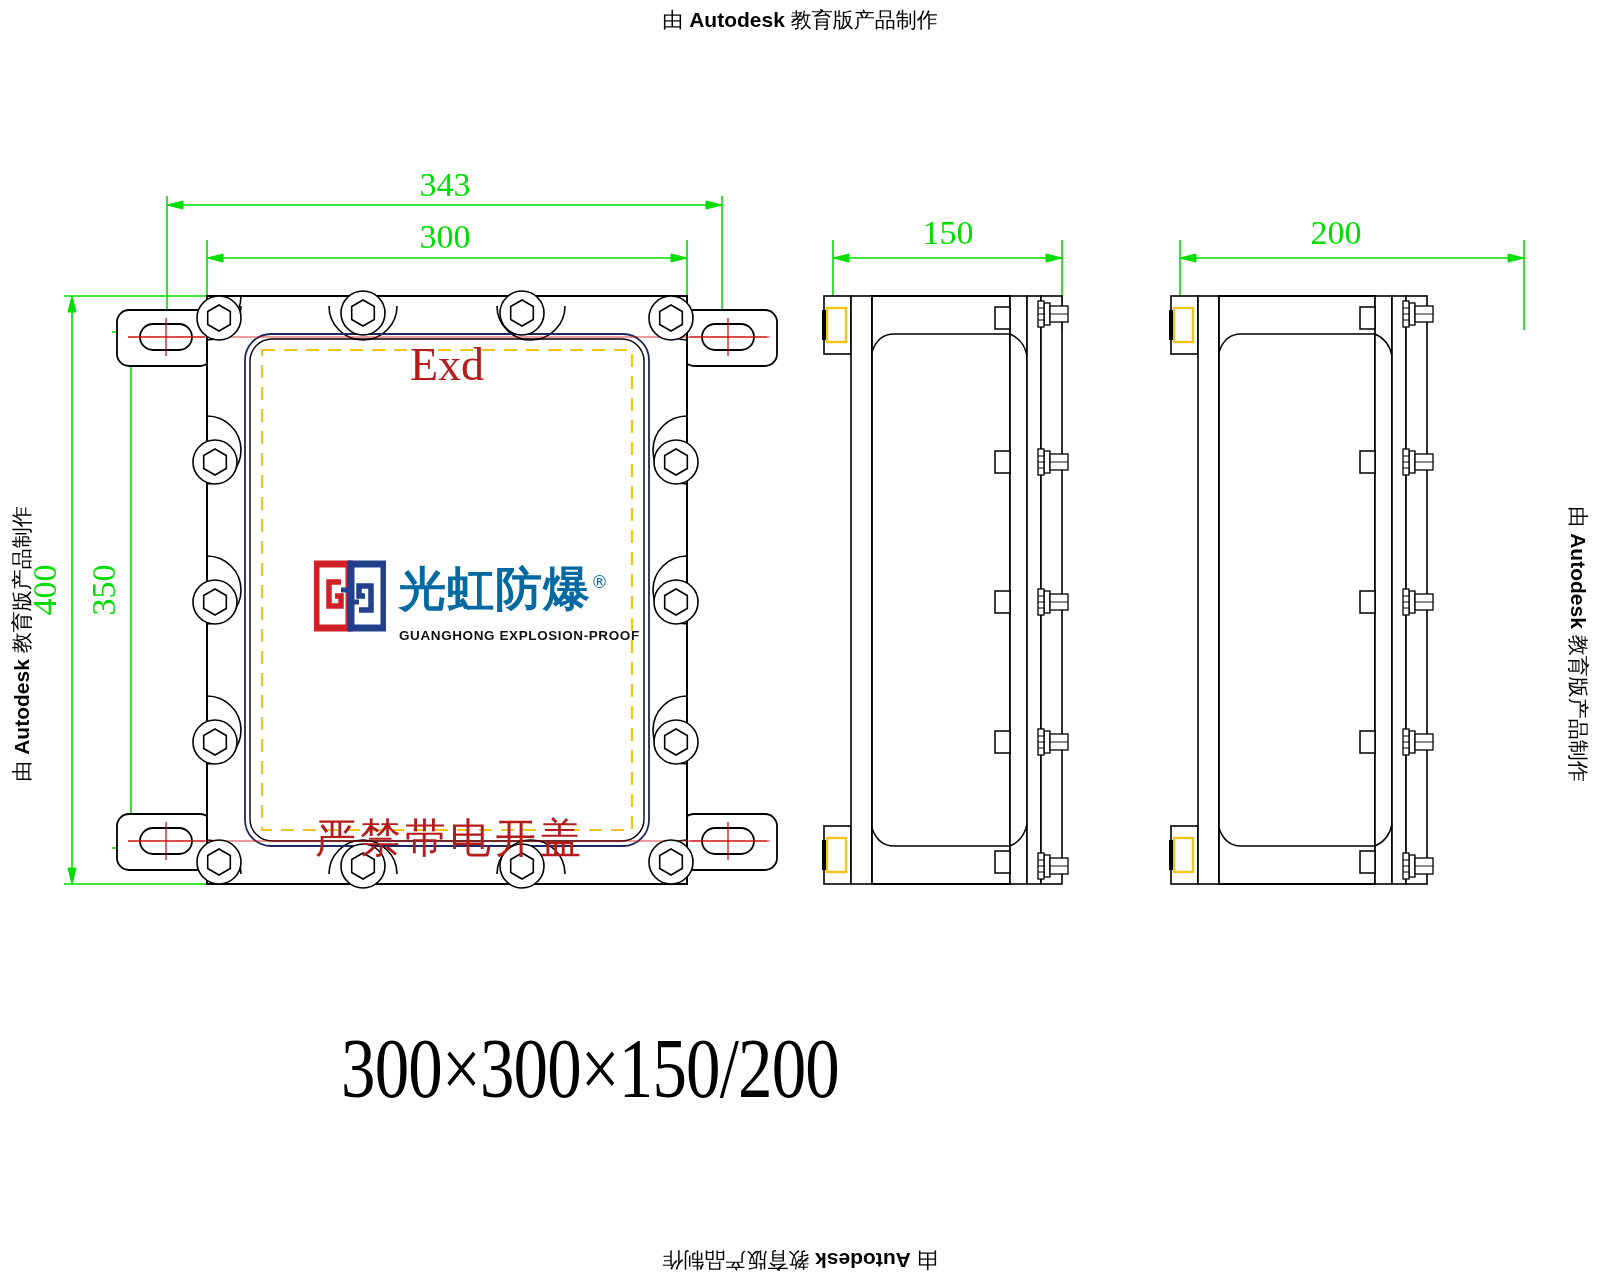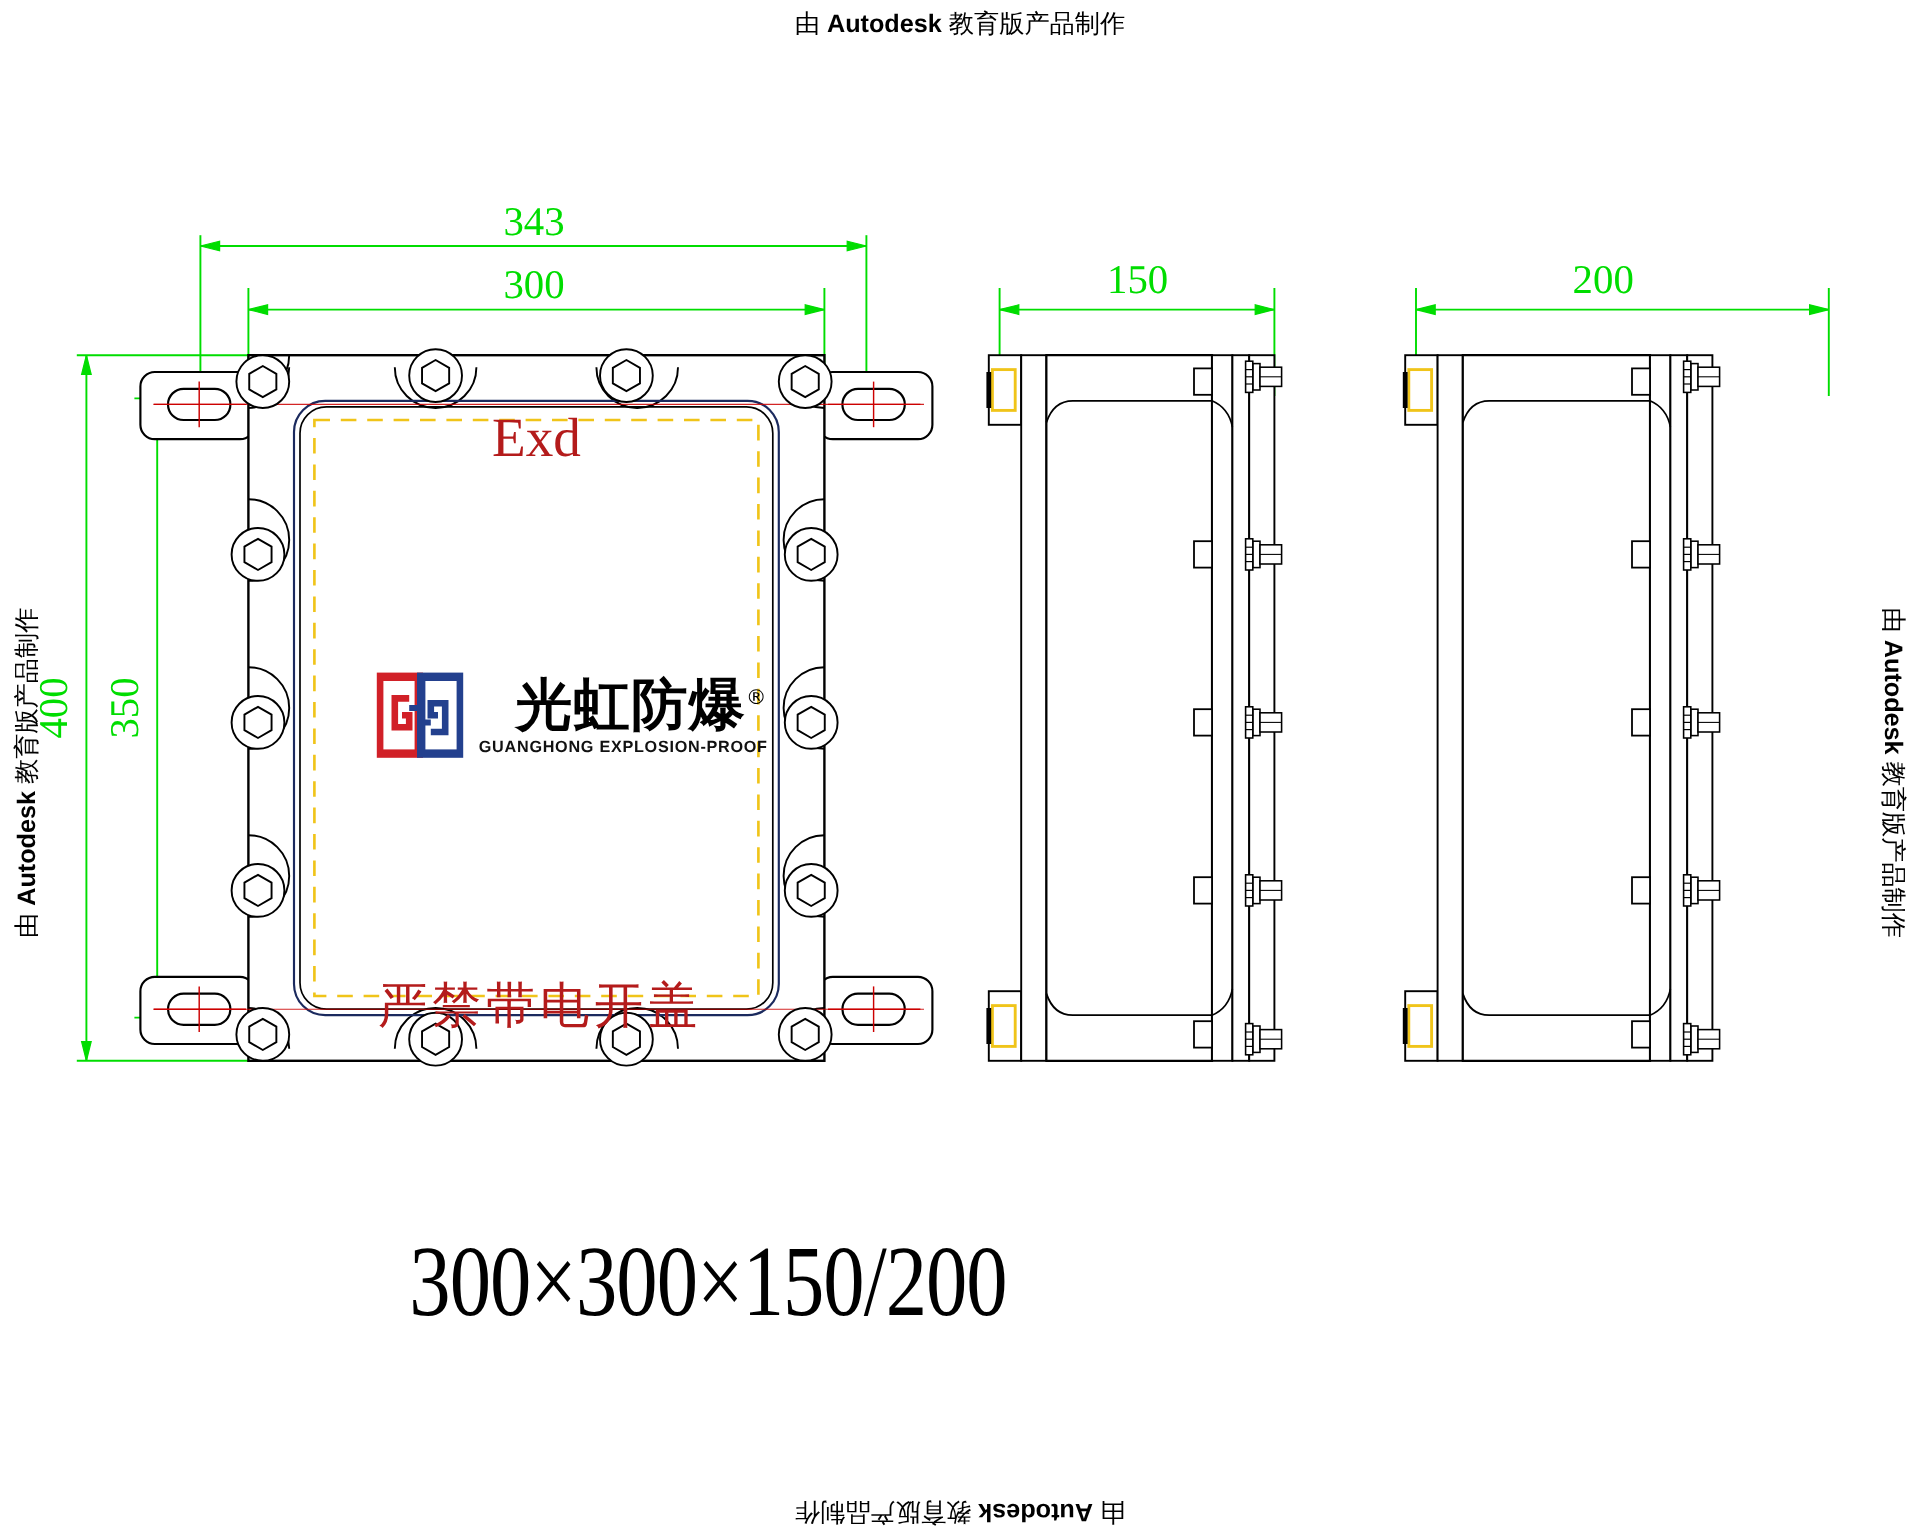--- a/index.html
+++ b/index.html
@@ -12,25 +12,25 @@
   #wm-bottom{left:0;right:0;bottom:6px;text-align:center;transform:rotate(180deg);}
   #wm-left{left:-198px;top:630px;width:440px;text-align:center;transform:rotate(-90deg);}
   #wm-right{right:-198px;top:630px;width:440px;text-align:center;transform:rotate(90deg);}
   #cad{position:absolute;left:0;top:0;}
   #title{position:absolute;left:240px;top:1020px;width:700px;text-align:center;
          font-size:84px;letter-spacing:-1px;color:#000;
          font-family:"Liberation Serif", serif;transform:scaleX(.82);transform-origin:center top;}
   .logo-wrap{position:absolute;left:314px;top:560px;display:flex;align-items:flex-start;}
   .logo-mark{width:72px;height:72px;position:relative;flex:0 0 auto;}
   .logo-txt{margin-left:13px;position:relative;top:-1px;}
-  .logo-cn{font-size:47px;line-height:47px;font-weight:bold;color:#000000;
-           font-family:"DejaVu Sans", sans-serif;letter-spacing:1px;white-space:nowrap;text-align:right;}
+  .logo-cn{font-size:47px;line-height:47px;font-weight:bold;color:#0369a1;
+           font-family:"DejaVu Sans", sans-serif;letter-spacing:1px;white-space:nowrap;}
   .logo-reg{font-size:17px;vertical-align:super;font-weight:normal;}
   .logo-en{font-size:13.5px;letter-spacing:.6px;color:#111;font-weight:bold;
-           font-family:"Liberation Sans", sans-serif;margin-top:3px;white-space:nowrap;}
+           font-family:"Liberation Sans", sans-serif;margin-top:16px;white-space:nowrap;}
 </style>
 </head>
 <body>
 
 <div class="wm" id="wm-top">
   <span>由 </span><b>Autodesk</b><span> 教育版产品制作</span>
 </div>
 <div class="wm" id="wm-bottom">
   <span>由 </span><b>Autodesk</b><span> 教育版产品制作</span>
 </div>

